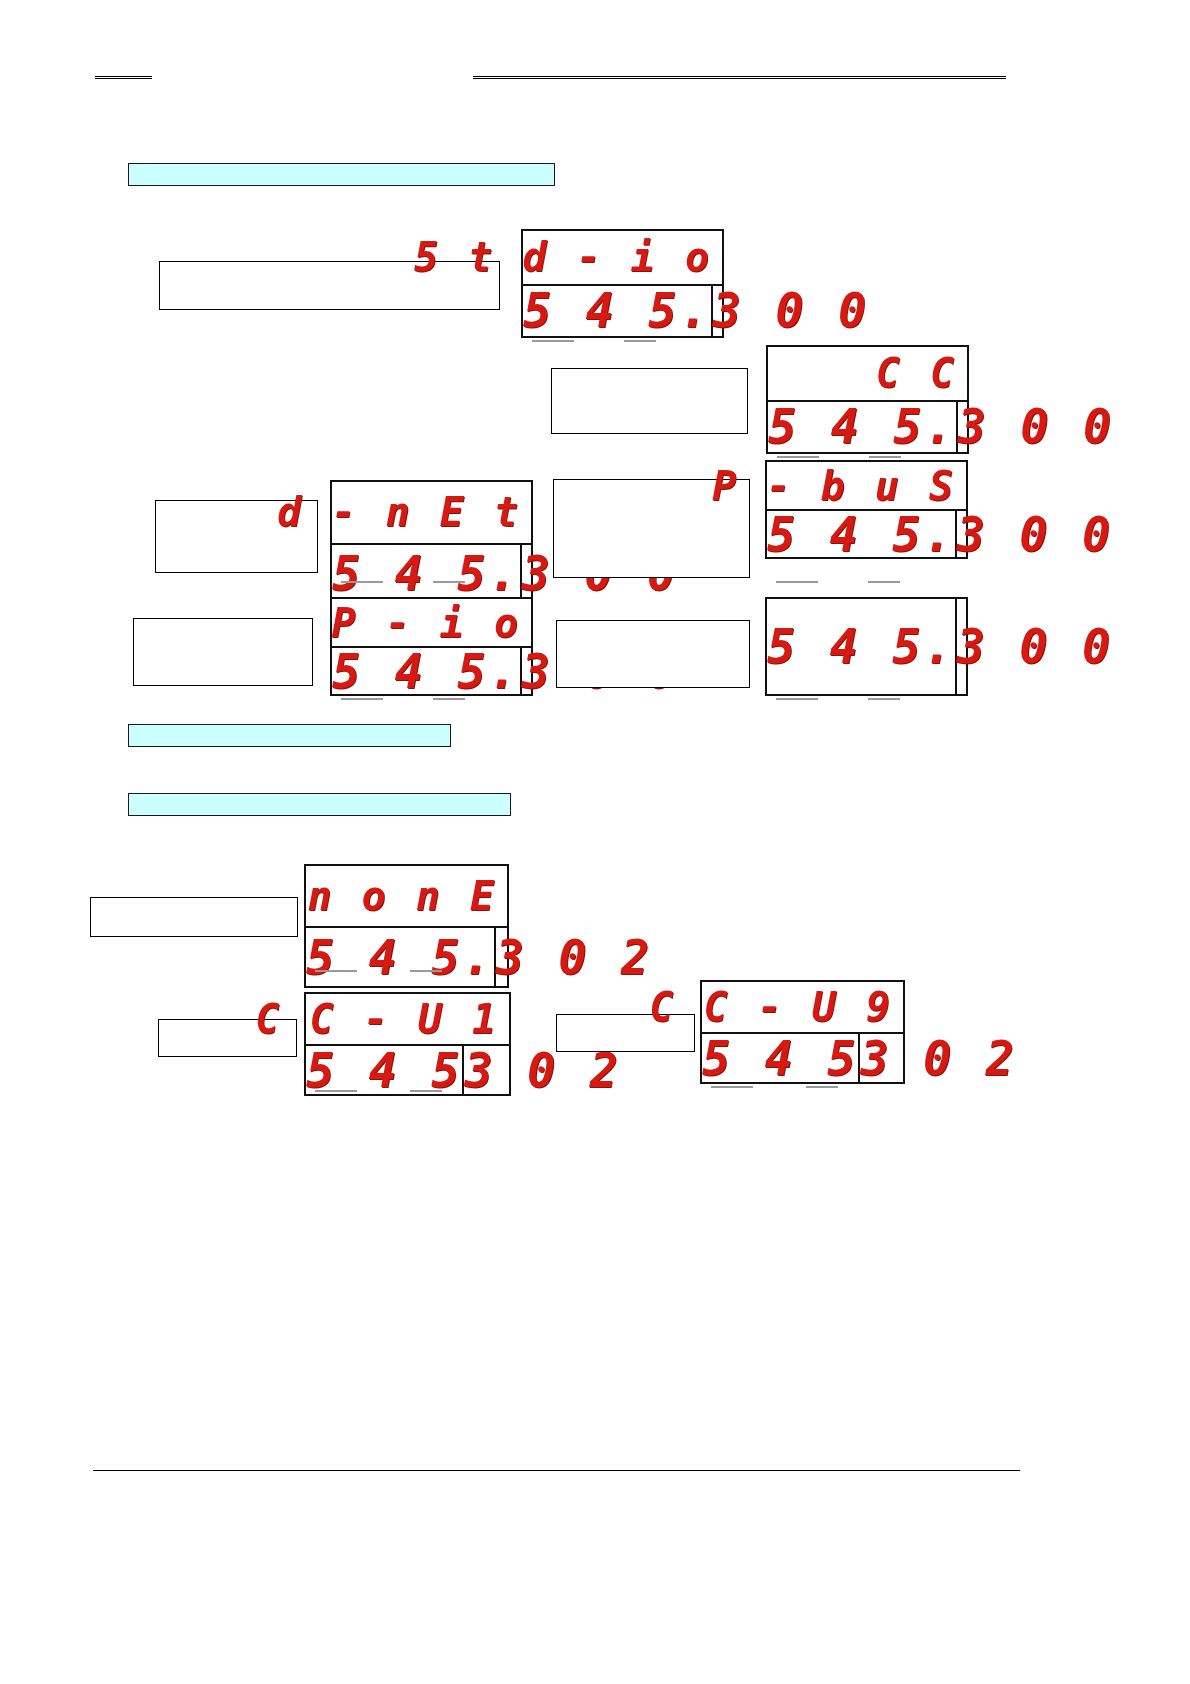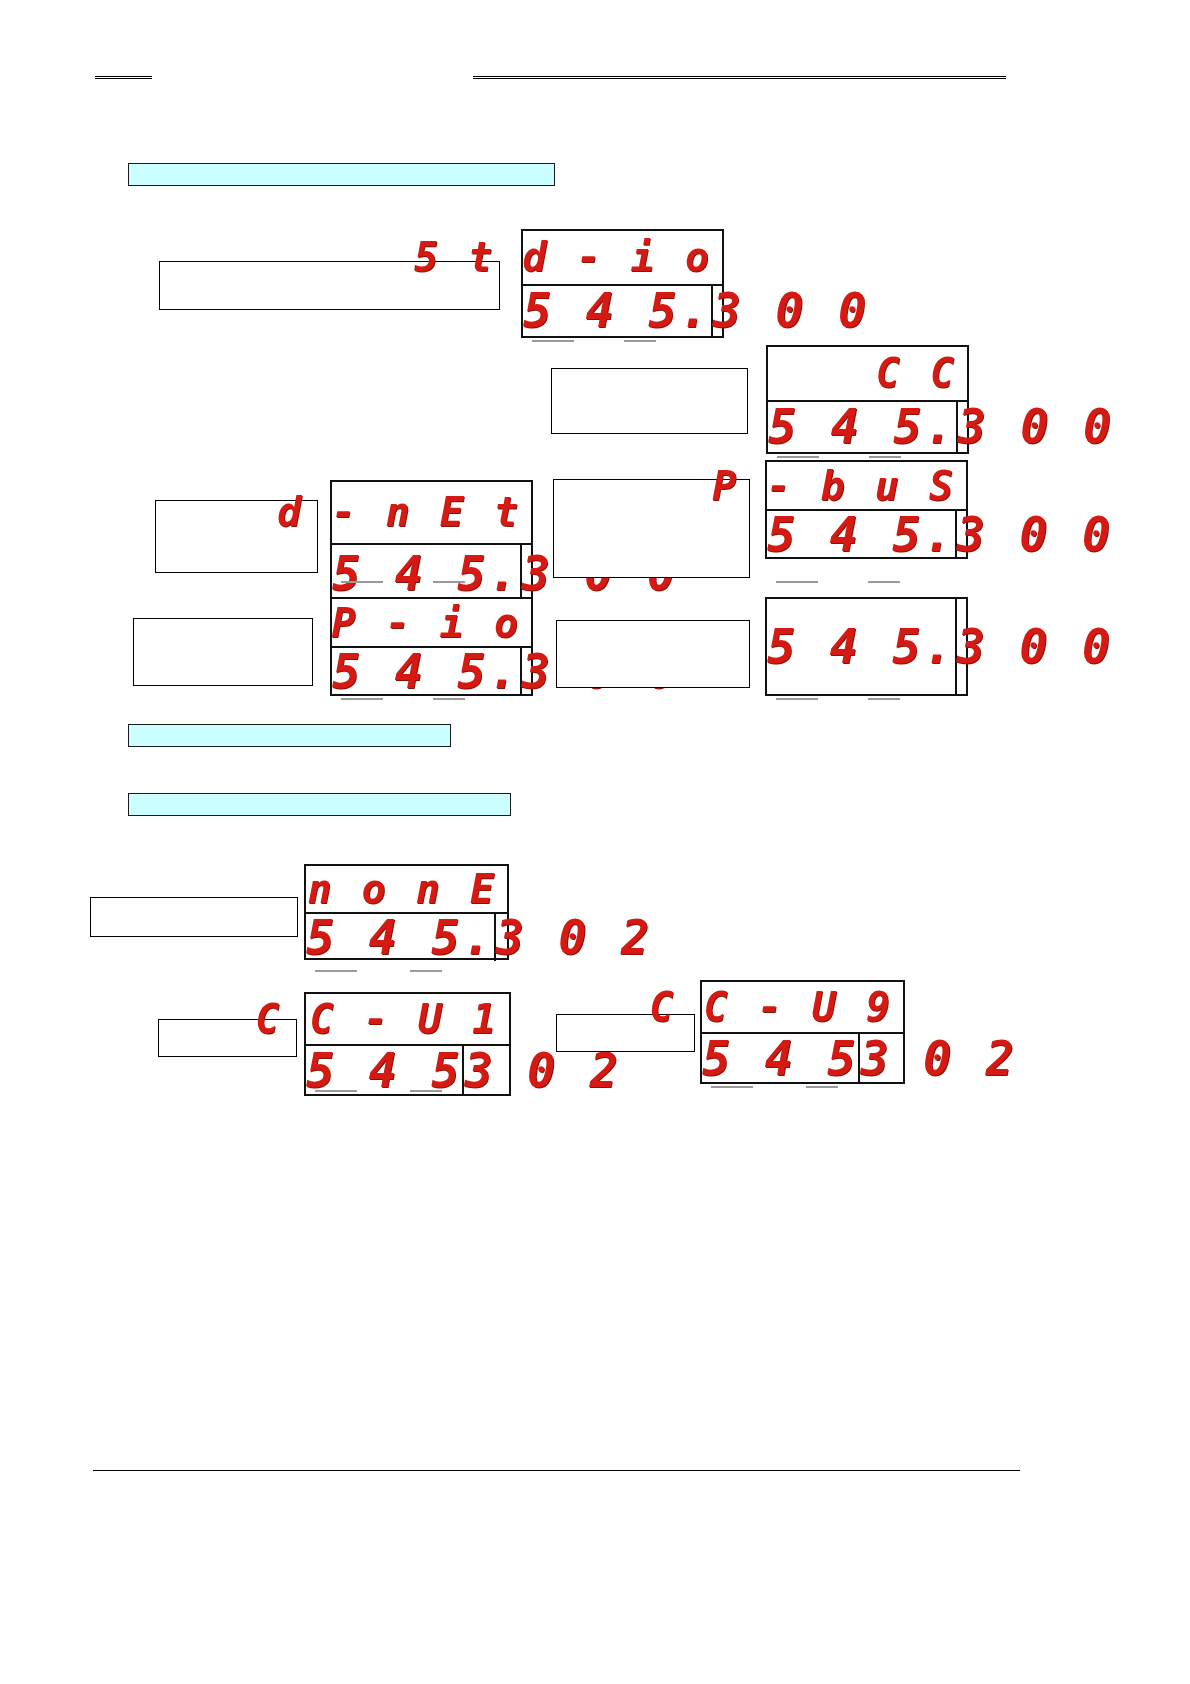--- a/index.html
+++ b/index.html
@@ -150,21 +150,21 @@
   </div>
   <div class="tick" style="left:776px;top:698px;width:42px;"></div>
   <div class="tick" style="left:868px;top:698px;width:32px;"></div>
 
   <div class="cyan-band" style="left:128px;top:724px;width:323px;height:23px;"></div>
 
   <div class="cyan-band" style="left:128px;top:793px;width:383px;height:23px;"></div>
 
   <div class="callout" style="left:90px;top:897px;width:208px;height:40px;"></div>
 
-  <div class="led" style="left:304px;top:864px;width:205px;height:96px;">
+  <div class="led" style="left:304px;top:864px;width:205px;height:124px;">
     <div class="top-row">
       <span class="seg seg-top">n o n E</span>
     </div>
     <div class="bot-row">
       <div class="bot-left">
         <span class="seg seg-bot">5 4 5.</span>
       </div>
       <div class="bot-right">
         <span class="seg seg-bot">3 0 2</span>
       </div>

